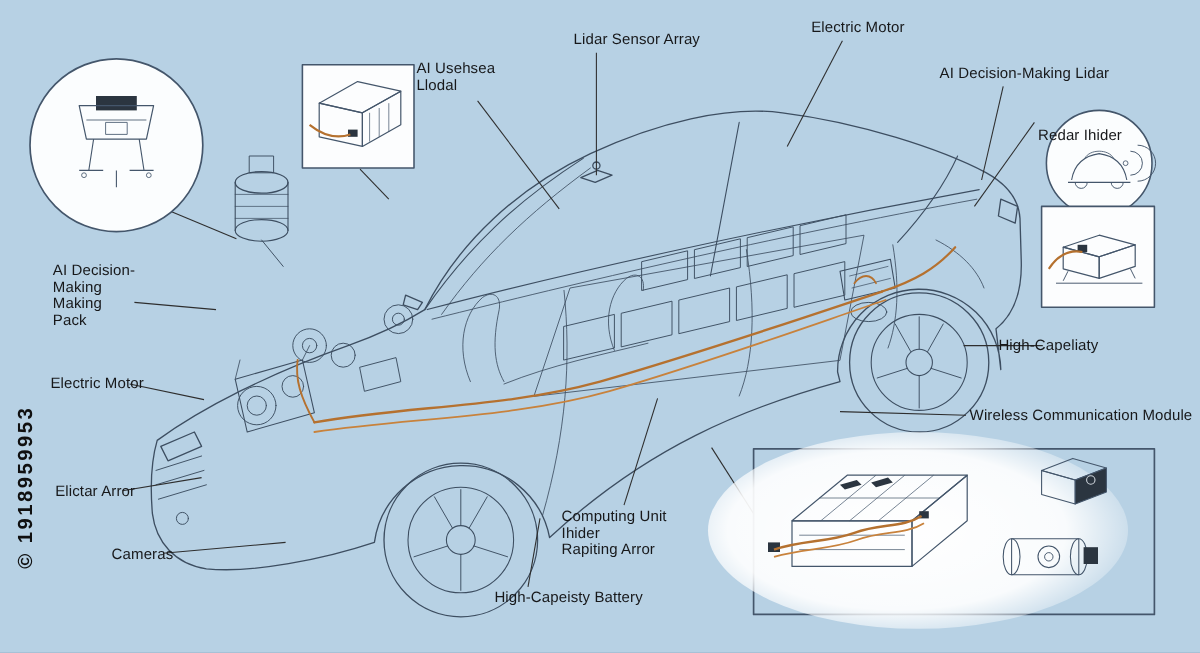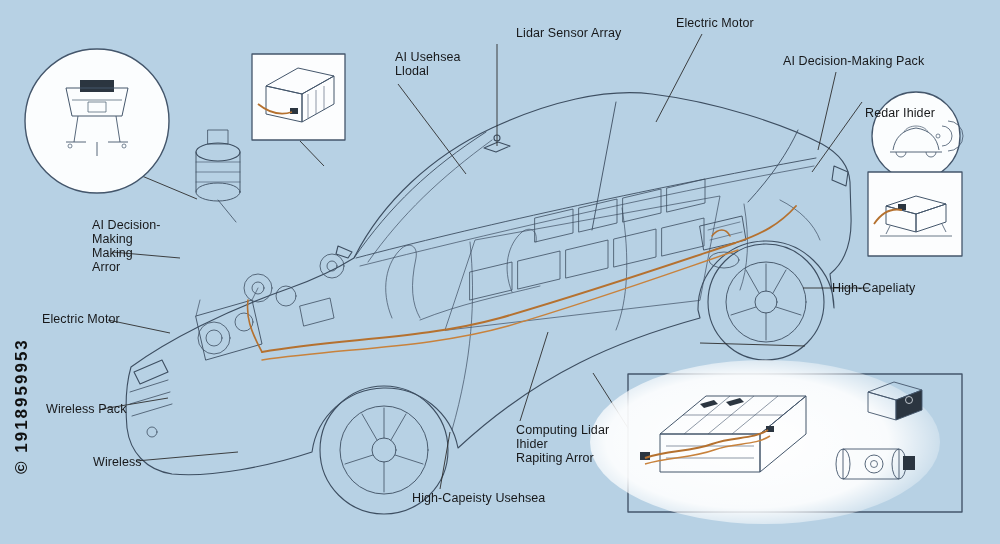--- a/index.html
+++ b/index.html
@@ -6,21 +6,21 @@
   .canvas{
     position:relative;width:1000px;height:544px;overflow:hidden;
     background:#b7d1e4;
     font-family:"Liberation Sans", sans-serif;
   }
   .canvas > svg{position:absolute;left:0;top:0;}
   .label{
     position:absolute;font-size:12.5px;line-height:14px;color:#17181a;
     letter-spacing:.1px;white-space:nowrap;
   }
-  .label .ln{display:block;margin-left:48px;}
+  .label .ln{display:block;}
   .watermark{
     position:absolute;left:12px;top:474px;
     transform:rotate(-90deg);transform-origin:0 0;
     font-size:17px;font-weight:bold;color:#101010;
     letter-spacing:2px;white-space:nowrap;
   }
 </style>
 </head>
 <body>
 
@@ -217,47 +217,48 @@
       <circle cx="874" cy="464" r="3.5" stroke-width="0.8"></circle>
       <rect x="903" y="456" width="12" height="14" fill="#2b3540" stroke="none"></rect>
     </g>
   </svg>
 
   <div class="label" style="left:347px;top:50px">
     <span class="ln">AI Usehsea</span>
     <span class="ln">Llodal</span>
   </div>
 
-  <div class="label" style="left:516px;top:26px">Lidar Sensor Array</div>
+  <div class="label" style="left:478px;top:26px">Lidar Sensor Array</div>
 
   <div class="label" style="left:676px;top:16px">Electric Motor</div>
 
-  <div class="label" style="left:783px;top:54px">AI Decision-Making Pack</div>
+  <div class="label" style="left:783px;top:54px">AI Decision-Making Lidar</div>
 
   <div class="label" style="left:865px;top:106px">Redar Ihider</div>
 
   <div class="label" style="left:832px;top:281px">High-Capeliaty</div>
 
+  <div class="label" style="left:808px;top:339px">Wireless Communication Module</div>
 
   <div class="label" style="left:44px;top:218px">
     <span class="ln">AI Decision-</span>
     <span class="ln">Making</span>
     <span class="ln">Making</span>
-    <span class="ln">Arror</span>
+    <span class="ln">Pack</span>
   </div>
 
   <div class="label" style="left:42px;top:312px">Electric Motor</div>
 
-  <div class="label" style="left:46px;top:402px">Wireless Pack</div>
-
-  <div class="label" style="left:93px;top:455px">Wireless</div>
+  <div class="label" style="left:46px;top:402px">Elictar Arror</div>
+
+  <div class="label" style="left:93px;top:455px">Cameras</div>
 
   <div class="label" style="left:468px;top:423px">
-    <span class="ln">Computing Lidar</span>
+    <span class="ln">Computing Unit</span>
     <span class="ln">Ihider</span>
     <span class="ln">Rapiting Arror</span>
   </div>
 
-  <div class="label" style="left:412px;top:491px">High-Capeisty Usehsea</div>
+  <div class="label" style="left:412px;top:491px">High-Capeisty Battery</div>
 
   <div class="watermark">© 1918959953</div>
 
 </div>
 
 </body></html>

